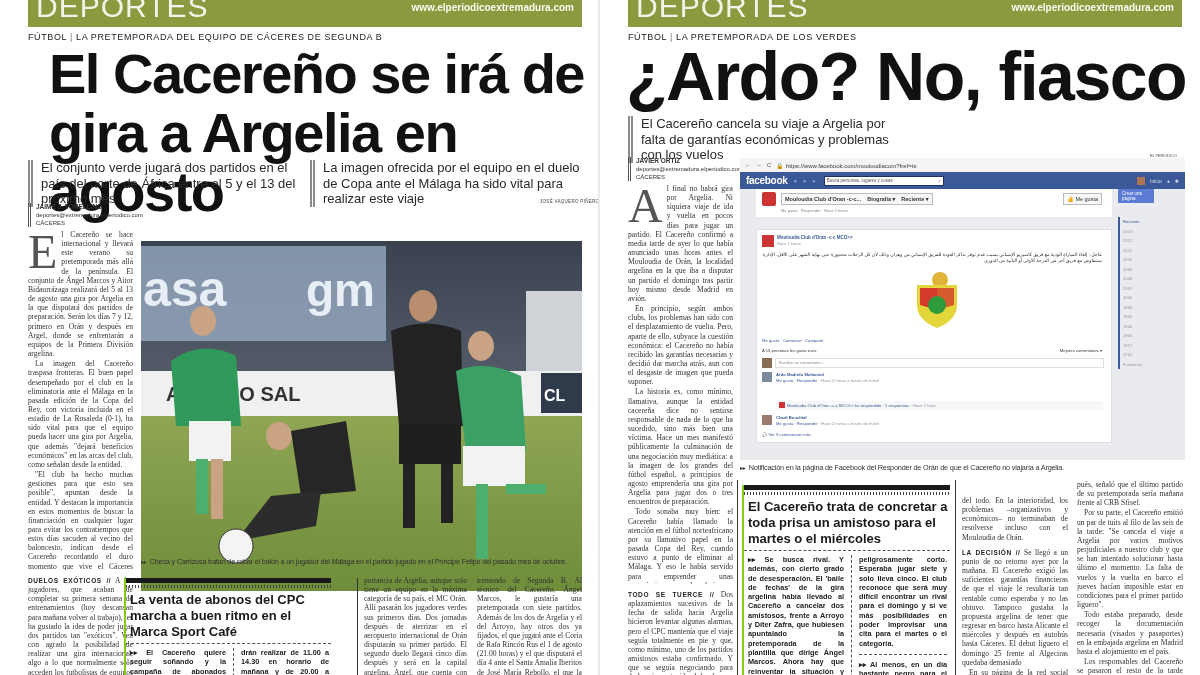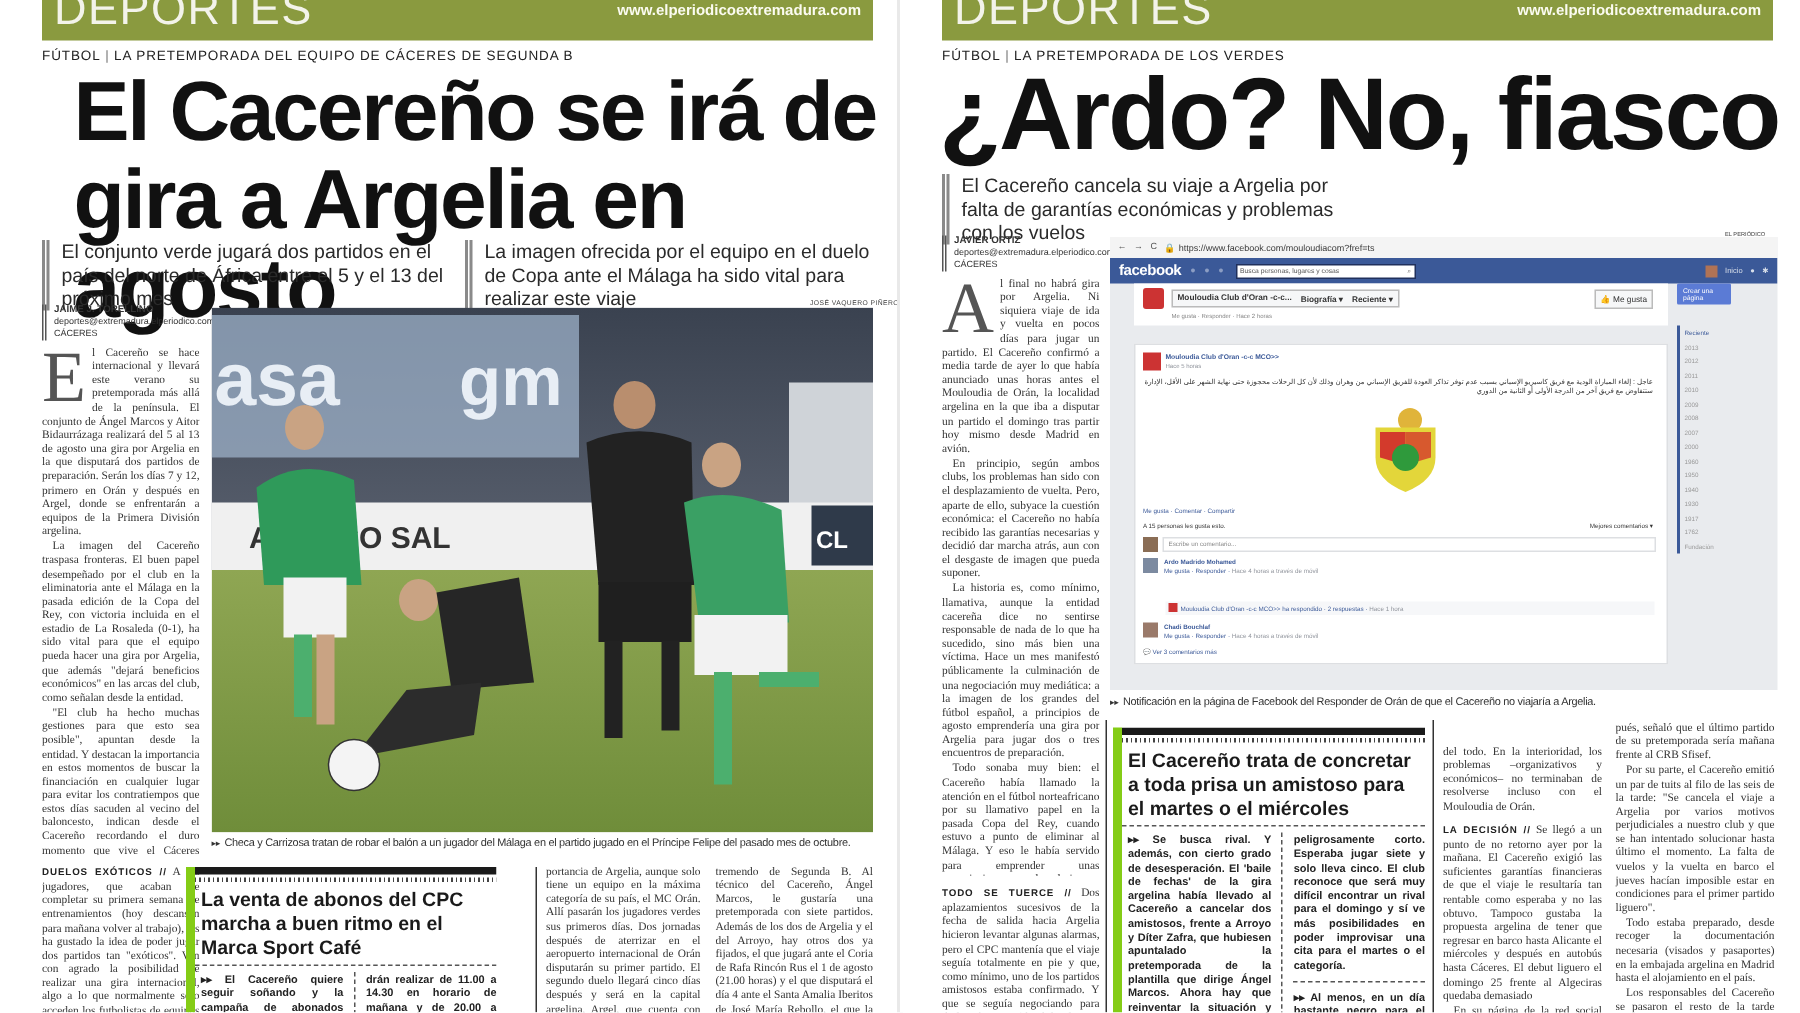--- a/index.html
+++ b/index.html
@@ -27,26 +27,26 @@
 
   .byline { position: absolute; font-family: "Liberation Sans", sans-serif; font-size: 6px; line-height: 8px; color: #333; padding-left: 5px; border-left: 3px double #555; }
   .byline .name { font-weight: bold; font-size: 6.5px; }
 
   .col { position: absolute; font-size: 7.6px; line-height: 9.15px; text-align: justify; color: #333; hyphens: auto; }
   .col p { text-indent: 7px; margin-bottom: 1px; }
   .col p.noindent { text-indent: 0; }
   .dropcap { float: left; font-family: "Liberation Serif", serif; font-size: 48px; line-height: 40px; margin: 2px 4px 0 0; color: #555; }
   .lead-in { font-family: "Liberation Sans", sans-serif; font-weight: bold; font-size: 6.5px; letter-spacing: 0.6px; color: #222; }
 
-  .photo { position: absolute; overflow: hidden; }
+  .photo { position: absolute; overflow: hidden; margin-top: 36px; }
   .credit { position: absolute; font-family: "Liberation Sans", sans-serif; font-size: 4.5px; color: #444; letter-spacing: 0.3px; }
   .caption { position: absolute; font-family: "Liberation Sans", sans-serif; font-size: 7.3px; color: #333; letter-spacing: -0.2px; white-space: nowrap; }
   .caption .arrows { color: #333; margin-right: 3px; font-size: 6px; }
 
-  .box { position: absolute; border-left: 6px solid #84cc16; }
+  .box { position: absolute; border-left: 2px solid #84cc16; }
   .box .rule-thick { height: 5px; background: #1a1a1a; }
   .box .rule-dots { height: 3px; margin-top: 2px; background: repeating-linear-gradient(90deg, #444 0 1px, transparent 1px 3px); }
   .box .title { font-family: "Liberation Sans", sans-serif; font-weight: bold; font-size: 13px; line-height: 16px; color: #1a1a1a; padding: 4px 2px 3px 4px; border-bottom: 1px dashed #555; }
   .box .cols { display: flex; padding: 4px 0 0 4px; }
   .box .bcol { font-family: "Liberation Sans", sans-serif; font-weight: bold; font-size: 7.3px; line-height: 9.3px; color: #222; text-align: justify; }
   .box .bcol.divided { border-left: 1px dashed #555; padding-left: 7px; margin-left: 7px; }
   .box .bcol .sep-dash { border-top: 1px dashed #555; margin: 6px 0 5px 0; }
 
   .vrule { position: absolute; width: 1px; background: #333; }
 

